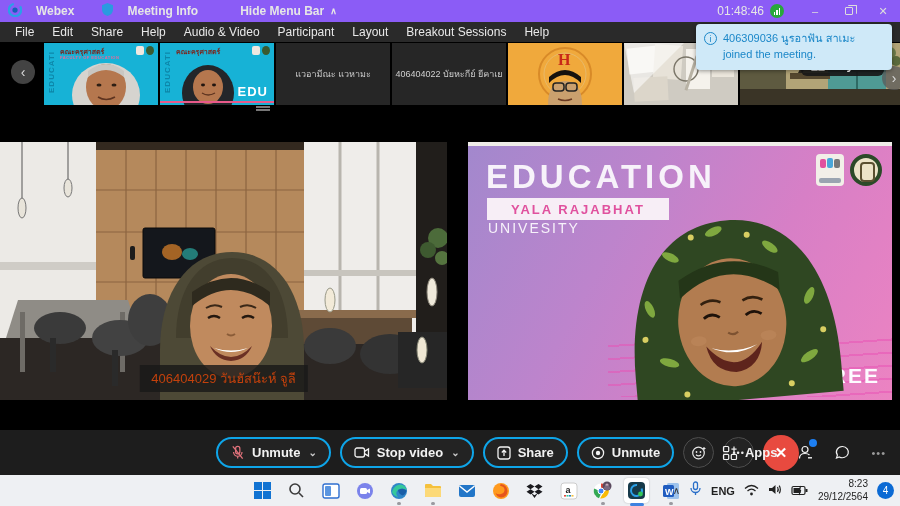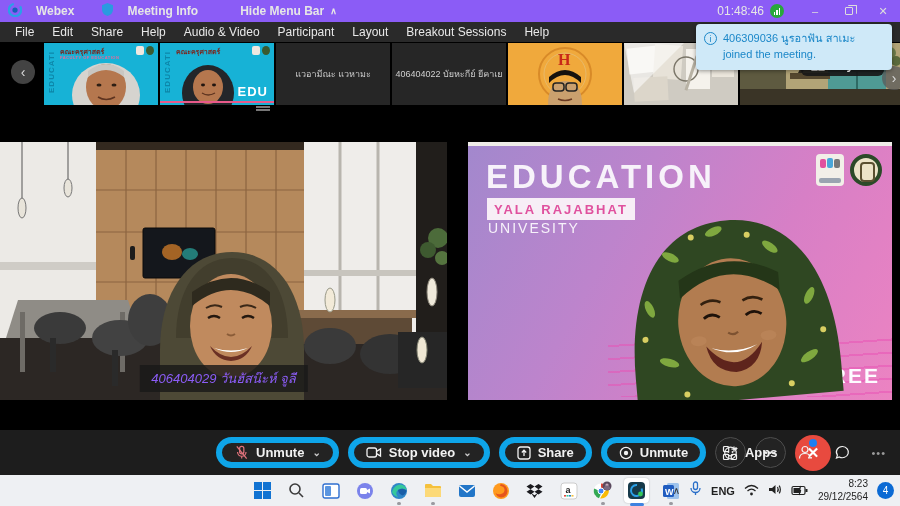--- a/index.html
+++ b/index.html
@@ -50,43 +50,43 @@
   .layout-btn{position:absolute;right:16px;top:10px;background:rgba(25,25,25,.92);border-radius:6px;height:24px;
               display:flex;align-items:center;gap:6px;padding:0 10px;color:#fff;font-size:13px;font-weight:bold;z-index:6;}
   .divider-handle{position:absolute;left:256px;top:106px;width:14px;height:5px;border-top:2px solid #777;border-bottom:2px solid #777;}
 
   
   .video{position:absolute;top:142px;height:258px;overflow:hidden;background:#111;}
   .video-left{left:0;width:447px;}
   .video-right{left:446px;width:424px;background:linear-gradient(118deg,#a288cd 0%,#bd84cc 35%,#d77fc6 65%,#ec83c2 100%);margin-left:22px;}
   .video svg{position:absolute;left:0;top:0;}
   .nametag{position:absolute;left:50%;transform:translateX(-50%);bottom:8px;background:rgba(25,25,25,.82);
-           color:#8b5cf6;font-size:13px;padding:3px 12px;white-space:nowrap;z-index:8;font-style:italic;}
+           color:#c2410c;font-size:13px;padding:3px 12px;white-space:nowrap;z-index:8;}
   .vr-topstrip{position:absolute;left:0;top:0;width:100%;height:4px;background:#efece8;}
   .vr-edu{position:absolute;left:18px;top:16px;color:#f7f2fa;font-size:33px;font-weight:bold;letter-spacing:4px;}
-  .vr-yala-box{position:absolute;left:19px;top:56px;background:#f7eef6;padding:2px 7px;}
+  .vr-yala-box{position:absolute;left:19px;top:56px;background:#f7eef6;padding:2px 24px;}
   .vr-yala{color:#e0519e;font-size:13px;font-weight:bold;letter-spacing:2px;}
   .vr-univ{position:absolute;left:20px;top:78px;color:#f7f2fa;font-size:14px;font-weight:normal;letter-spacing:2px;}
   .vr-logos{position:absolute;right:10px;top:12px;display:flex;gap:6px;align-items:center;z-index:4;}
   .vr-logo1{width:28px;height:32px;background:#f2efe8;border-radius:4px;position:relative;}
   .vr-logo1 b{position:absolute;left:4px;top:5px;width:6px;height:9px;background:#e0519e;border-radius:2px;}
   .vr-logo1 u{position:absolute;left:11px;top:4px;width:6px;height:10px;background:#4aa6d8;border-radius:2px;}
   .vr-logo1 s{position:absolute;left:18px;top:5px;width:6px;height:9px;background:#777;border-radius:2px;}
   .vr-logo1 em{position:absolute;left:3px;bottom:3px;width:22px;height:5px;background:#9aa4b0;border-radius:2px;}
   .vr-logo2{width:32px;height:32px;border-radius:50%;background:#ece4c8;border:4px solid #2c4a28;position:relative;}
   .vr-logo2:before{content:"";position:absolute;left:6px;top:4px;width:11px;height:16px;border:2px solid #5a5030;border-radius:4px;}
   .vr-fit{position:absolute;right:12px;top:222px;color:#fdfbff;font-size:21px;font-weight:bold;letter-spacing:2px;z-index:2;}
   .vr-stripes{position:absolute;left:140px;top:195px;width:307px;height:60px;z-index:1;opacity:.5;
       background:repeating-linear-gradient(-4deg,transparent 0 6px,#e94fb4 6px 8px,transparent 8px 13px);}
 
   
   .controlbar{position:absolute;left:0;top:430px;width:900px;height:45px;background:#1d1d1d;
               display:flex;align-items:center;}
   .ctl-group{position:absolute;left:216px;top:0;height:45px;display:flex;align-items:center;gap:9px;}
-  .pill{height:31px;border:6px solid #0ea5e9;border-radius:16px;background:#232323;display:flex;align-items:center;
+  .pill{height:31px;border:2px solid #0ea5e9;border-radius:16px;background:#232323;display:flex;align-items:center;
         gap:7px;padding:0 12px;color:#f2f2f2;font-size:13px;font-weight:bold;}
   .pill .chev{color:#cfcfcf;font-size:10px;margin-left:1px;}
   .circle-btn{width:31px;height:31px;border-radius:50%;border:1px solid #4d4d4d;background:#232323;color:#e8e8e8;
               display:flex;align-items:center;justify-content:center;font-size:12px;letter-spacing:1px;}
   .leave-btn{width:36px;height:36px;border-radius:50%;background:#e84a3f;border:none;color:#fff;
              display:flex;align-items:center;justify-content:center;font-size:15px;font-weight:bold;}
   .ctl-right{position:absolute;right:14px;top:0;height:45px;display:flex;align-items:center;gap:20px;color:#e8e8e8;}
   .apps-btn{display:flex;align-items:center;gap:7px;font-size:13px;font-weight:bold;color:#f2f2f2;}
   .icon-wrap{position:relative;display:flex;align-items:center;justify-content:center;}
   .blue-dot{position:absolute;right:-3px;top:-5px;width:8px;height:8px;border-radius:50%;background:#1d7ff2;}

